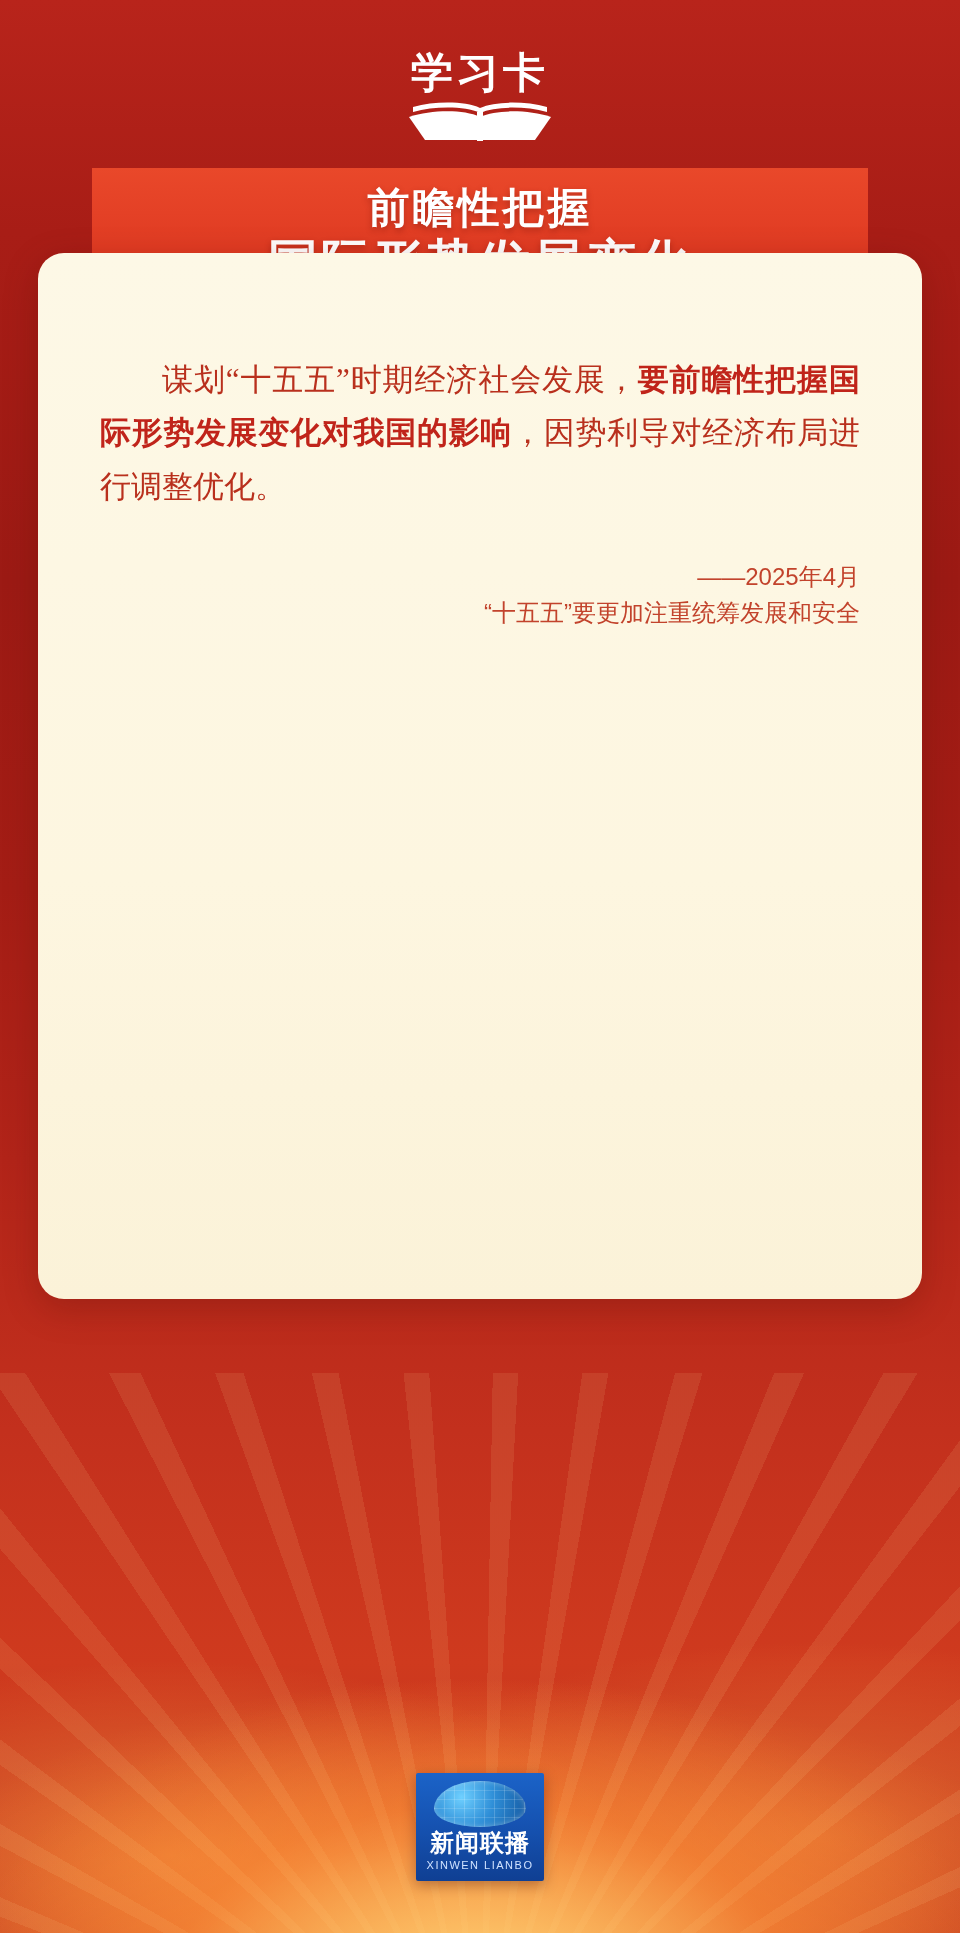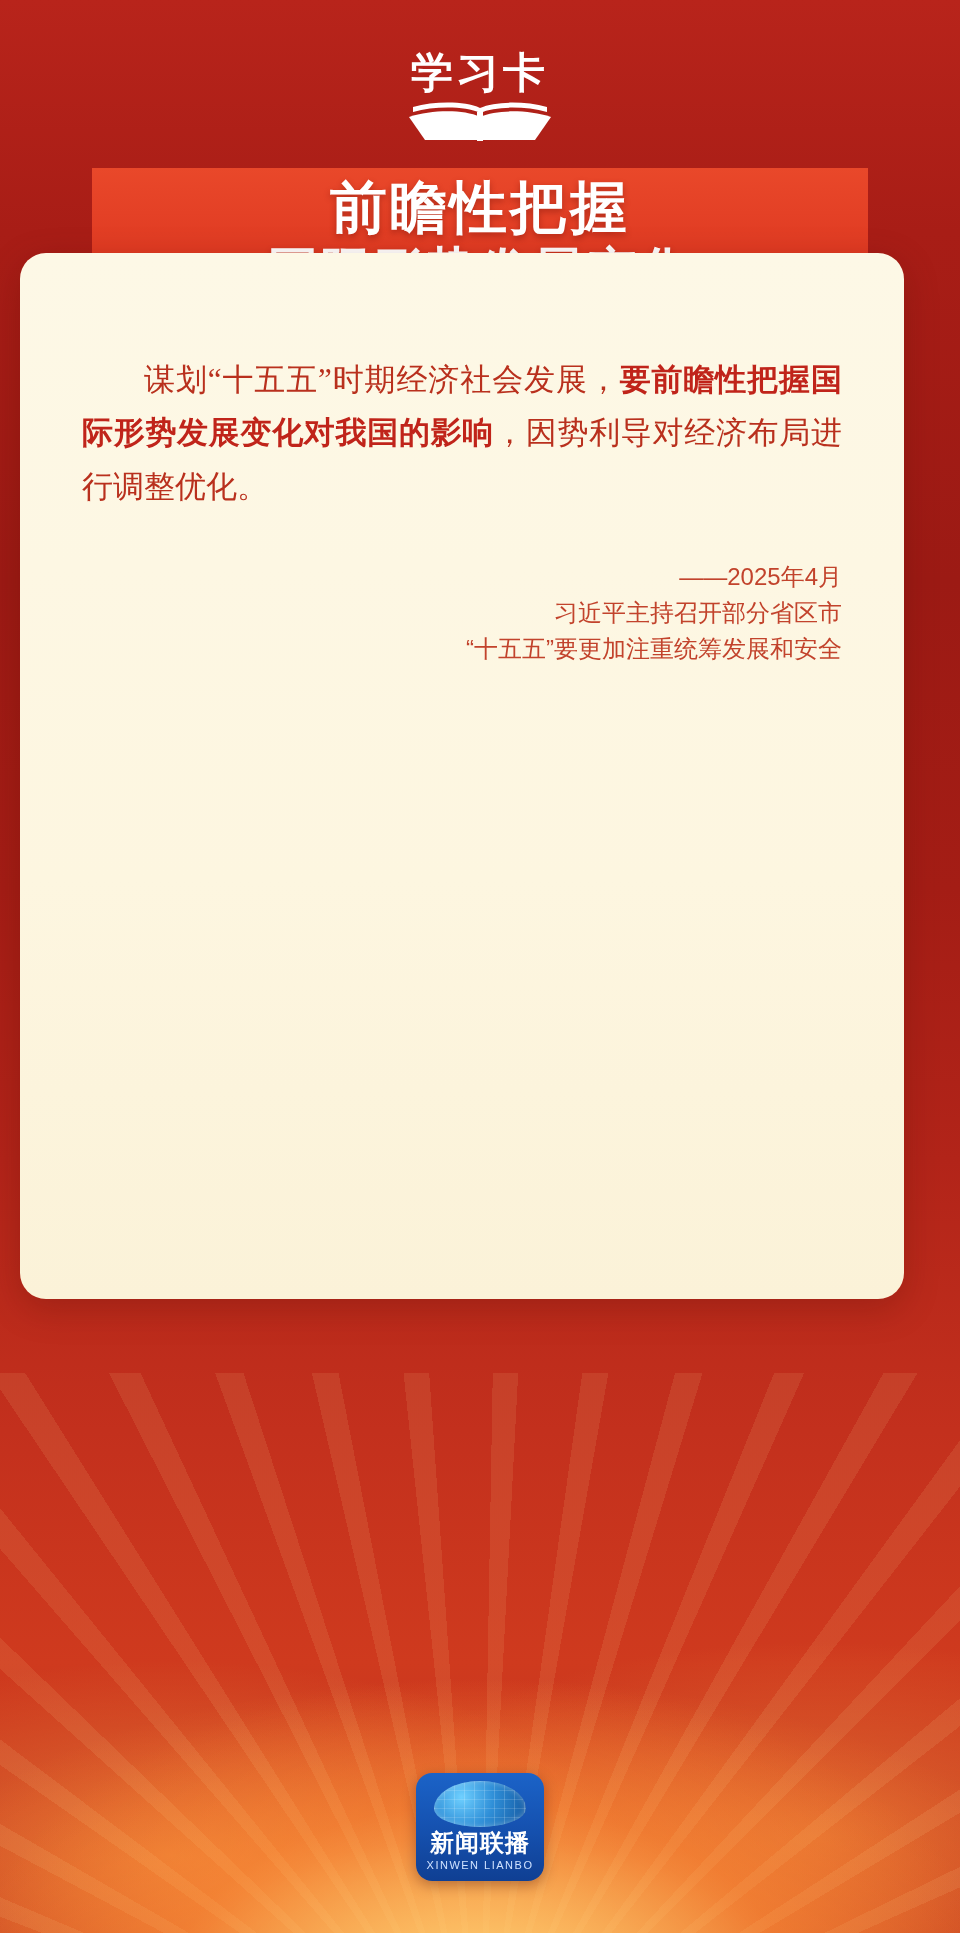--- a/index.html
+++ b/index.html
@@ -90,28 +90,28 @@
     justify-content: center;
     gap: 4px;
   }
   .banner-line {
     font-family: "Liberation Serif", serif;
     font-weight: bold;
     color: #ffffff;
     letter-spacing: 3px;
     text-shadow: 0 3px 6px rgba(120,20,10,0.45);
   }
-  .banner-line.l1 { font-size: 57px; line-height: 1.1; }
+  .banner-line.l1 { font-size: 42px; line-height: 1.1; }
   .banner-line.l2 { font-size: 50px; line-height: 1.1; }
 
   
   .card {
     position: absolute;
     top: 253px;
-    left: 20px;
+    left: 38px;
     width: 884px;
     height: 1046px;
     background: linear-gradient(180deg, #fdf8e6 0%, #fdf6e0 60%, #fbf2d8 100%);
     border-radius: 26px;
     box-shadow: 0 10px 34px rgba(90,15,8,0.28);
     z-index: 1;
   }
   .card-body {
     position: absolute;
     top: 100px;
@@ -166,21 +166,21 @@
     position: absolute;
     left: 0; right: 0;
     bottom: 52px;
     display: flex;
     justify-content: center;
     z-index: 2;
   }
   .cctv-badge {
     width: 128px;
     height: 108px;
-    border-radius: 16px;
+    border-radius: 2px;
     background: linear-gradient(180deg, #1b63c8 0%, #1550ae 55%, #0f3f93 100%);
     display: flex;
     flex-direction: column;
     align-items: center;
     justify-content: flex-start;
     padding-top: 6px;
     box-sizing: border-box;
     box-shadow: 0 4px 14px rgba(60,10,5,0.35);
     position: relative;
     overflow: hidden;
@@ -252,21 +252,20 @@
     <div class="card-body">
 
       <p class="para first">
         <span>谋划“十五五”时期经济社会发展，</span><span class="b">要前瞻性把握国际形势发展变化对我国的影响</span><span>，因势利导对经济布局进行调整优化。</span>
       </p>
 
 
 
       <div class="source">
         <div>——2025年4月</div>
-        <div>习近平主持召开部分省区市</div>
         <div>“十五五”要更加注重统筹发展和安全</div>
       </div>
 
     </div>
   </div>
 
   <div class="footer">
     <div class="cctv-badge">
       <div class="globe"></div>
       <div class="cctv-cn">新闻联播</div>

